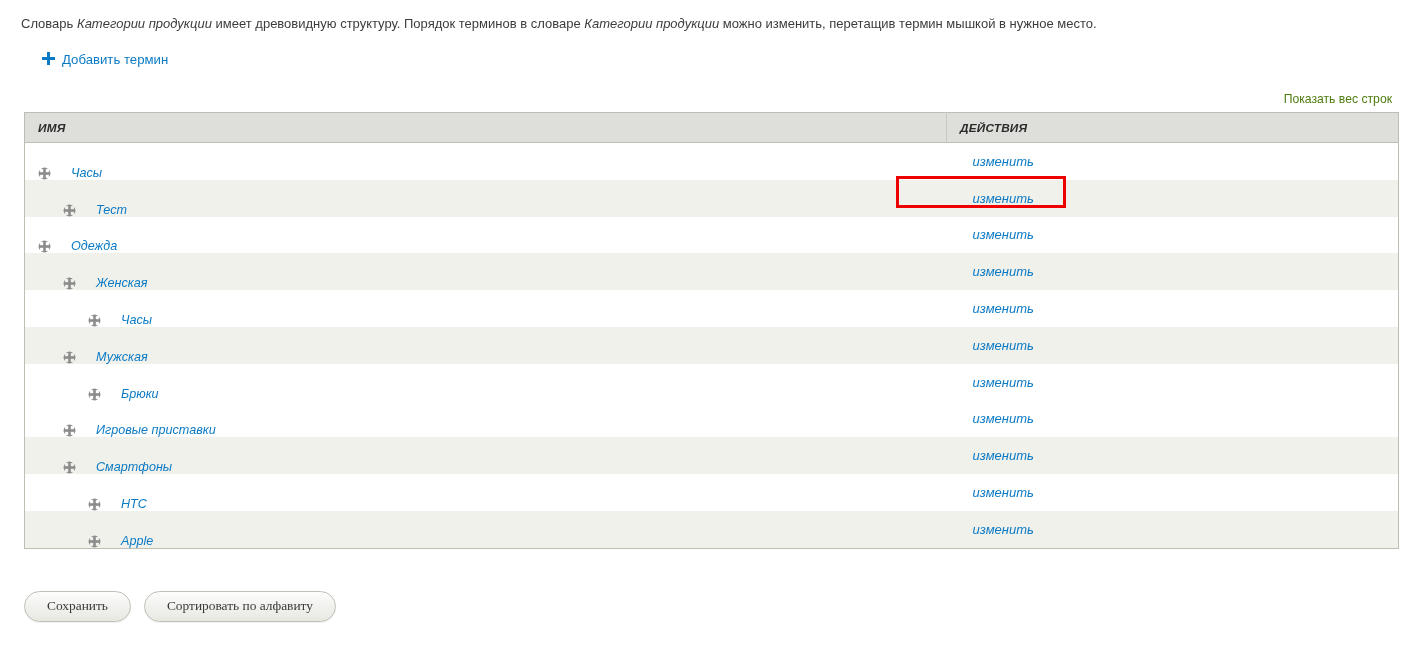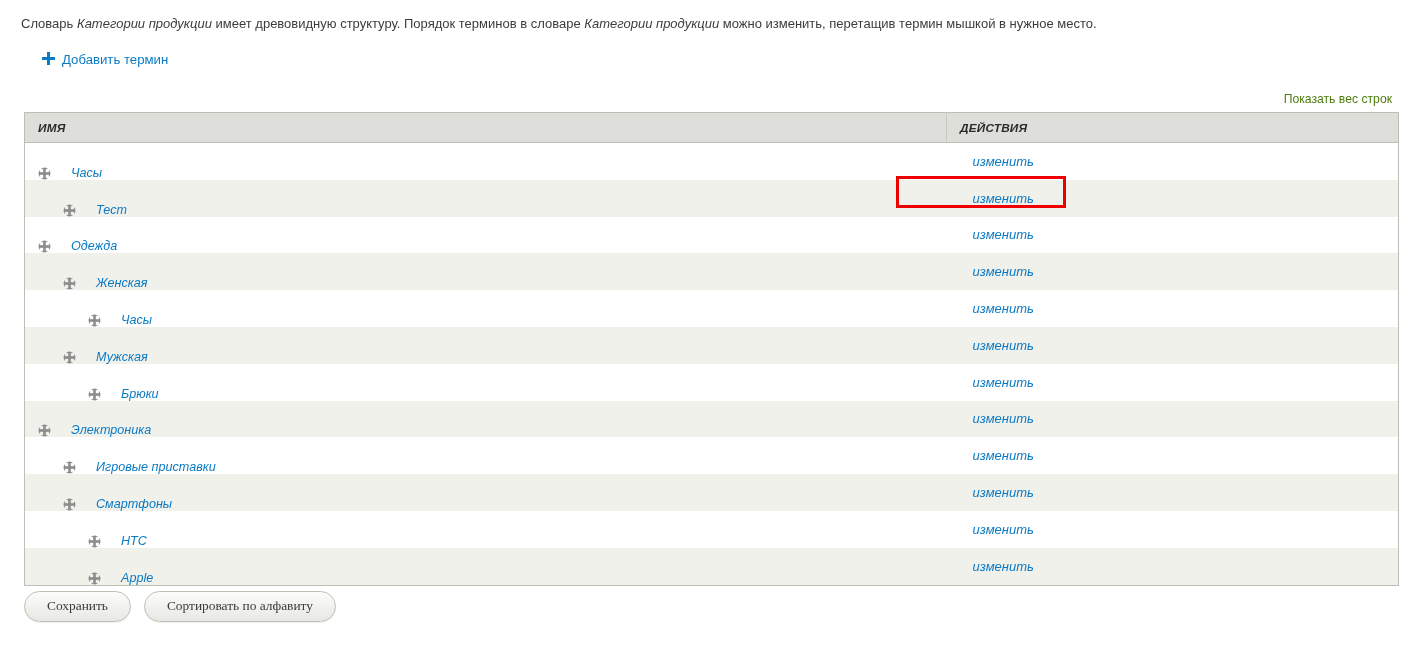--- a/index.html
+++ b/index.html
@@ -340,38 +340,20 @@
                   <rect x="3.6" y="10.9" width="5.8" height="1"></rect>
                   <rect x="1.1" y="3.6" width="1" height="5.8"></rect>
                   <rect x="10.9" y="3.6" width="1" height="5.8"></rect>
                 </g>
               </svg>
               <a class="term-link" href="#">Брюки</a>
             </div>
           </td>
           <td class="actions-cell"><a class="edit-link" href="#">изменить</a></td>
         </tr>
-        <tr class="even">
-          <td class="name-cell">
-            <div class="name-inner indent-0">
-              <svg class="drag-handle" viewBox="0 0 13 13" xmlns="http://www.w3.org/2000/svg">
-                <g fill="#8c8c8c">
-                  <rect x="5.2" y="0.6" width="2.6" height="11.8"></rect>
-                  <rect x="0.6" y="5.2" width="11.8" height="2.6"></rect>
-                  <rect x="3.6" y="1.1" width="5.8" height="1"></rect>
-                  <rect x="3.6" y="10.9" width="5.8" height="1"></rect>
-                  <rect x="1.1" y="3.6" width="1" height="5.8"></rect>
-                  <rect x="10.9" y="3.6" width="1" height="5.8"></rect>
-                </g>
-              </svg>
-              <a class="term-link" href="#">Электроника</a>
-            </div>
-          </td>
-          <td class="actions-cell"><a class="edit-link" href="#">изменить</a></td>
-        </tr>
         <tr class="odd">
           <td class="name-cell">
             <div class="name-inner indent-1">
               <svg class="drag-handle" viewBox="0 0 13 13" xmlns="http://www.w3.org/2000/svg">
                 <g fill="#8c8c8c">
                   <rect x="5.2" y="0.6" width="2.6" height="11.8"></rect>
                   <rect x="0.6" y="5.2" width="11.8" height="2.6"></rect>
                   <rect x="3.6" y="1.1" width="5.8" height="1"></rect>
                   <rect x="3.6" y="10.9" width="5.8" height="1"></rect>
                   <rect x="1.1" y="3.6" width="1" height="5.8"></rect>

